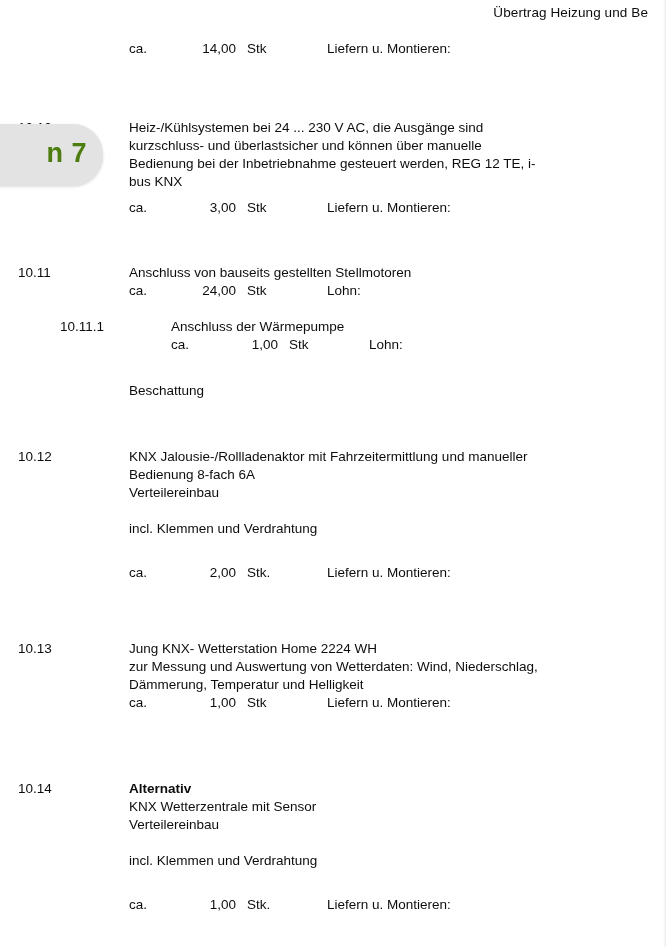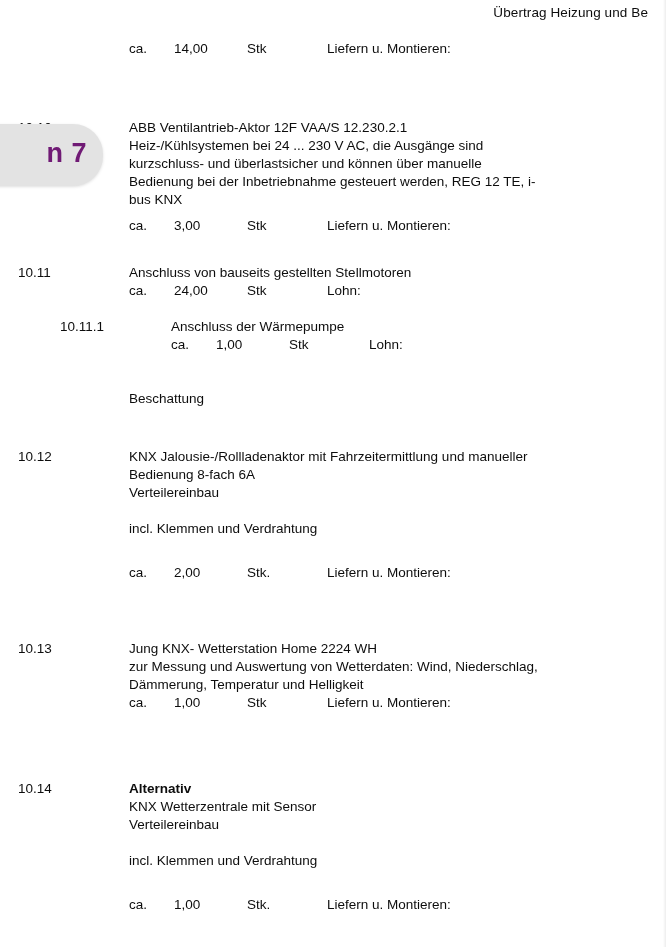--- a/index.html
+++ b/index.html
@@ -77,21 +77,21 @@
   }
   .qty .q-ca {
     position: absolute;
     left: 0;
     width: 45px;
   }
   .qty .q-val {
     position: absolute;
     left: 45px;
     width: 62px;
-    text-align: left;
+    text-align: right;
   }
   .qty .q-unit {
     position: absolute;
     left: 118px;
   }
   .qty .q-desc {
     position: absolute;
     left: 198px;
     white-space: nowrap;
   }
@@ -106,21 +106,21 @@
     background: #e3e3e3;
     border-radius: 30px;
     box-shadow: 0 1px 3px rgba(0,0,0,0.13);
   }
   .overlay-badge .badge-text {
     position: absolute;
     right: 16px;
     top: 14px;
     font-size: 27px;
     font-weight: bold;
-    color: #701a75;
+    color: #4d7c0f;
     letter-spacing: 0.5px;
   }
 
   
   .page-edge {
     position: absolute;
     right: 0;
     top: 0;
     width: 3px;
     height: 947px;
@@ -142,21 +142,20 @@
             <span class="q-val">14,00</span>
             <span class="q-unit">Stk</span>
             <span class="q-desc">Liefern u. Montieren:</span>
           </div>
         </div>
       </div>
       <div class="row" style="position: absolute; top: 58px; margin-top: 21px;">
         <div class="pos">10.10</div>
         <div class="body">
           <div class="lines">
-            <div>ABB Ventilantrieb-Aktor 12F VAA/S 12.230.2.1</div>
             <div>Heiz-/Kühlsystemen bei 24 ... 230 V AC, die Ausgänge sind</div>
             <div>kurzschluss- und überlastsicher und können über manuelle</div>
             <div>Bedienung bei der Inbetriebnahme gesteuert werden, REG 12 TE, i-</div>
             <div>bus KNX</div>
           </div>
           <div style="height: 8px;"></div>
           <div class="qty">
             <span class="q-ca">ca.</span>
             <span class="q-val">3,00</span>
             <span class="q-unit">Stk</span>
@@ -185,21 +184,21 @@
             <div>Anschluss der Wärmepumpe</div>
           </div>
           <div class="qty">
             <span class="q-ca">ca.</span>
             <span class="q-val">1,00</span>
             <span class="q-unit">Stk</span>
             <span class="q-desc">Lohn:</span>
           </div>
         </div>
       </div>
-      <div class="row" style="position: absolute; top: 350px;">
+      <div class="row" style="position: absolute; top: 342px;">
         <div class="body">
           <div class="lines">
             <div>Beschattung</div>
           </div>
         </div>
       </div>
       <div class="row" style="position: absolute; top: 408px;">
         <div class="pos">10.12</div>
         <div class="body">
           <div class="lines">

